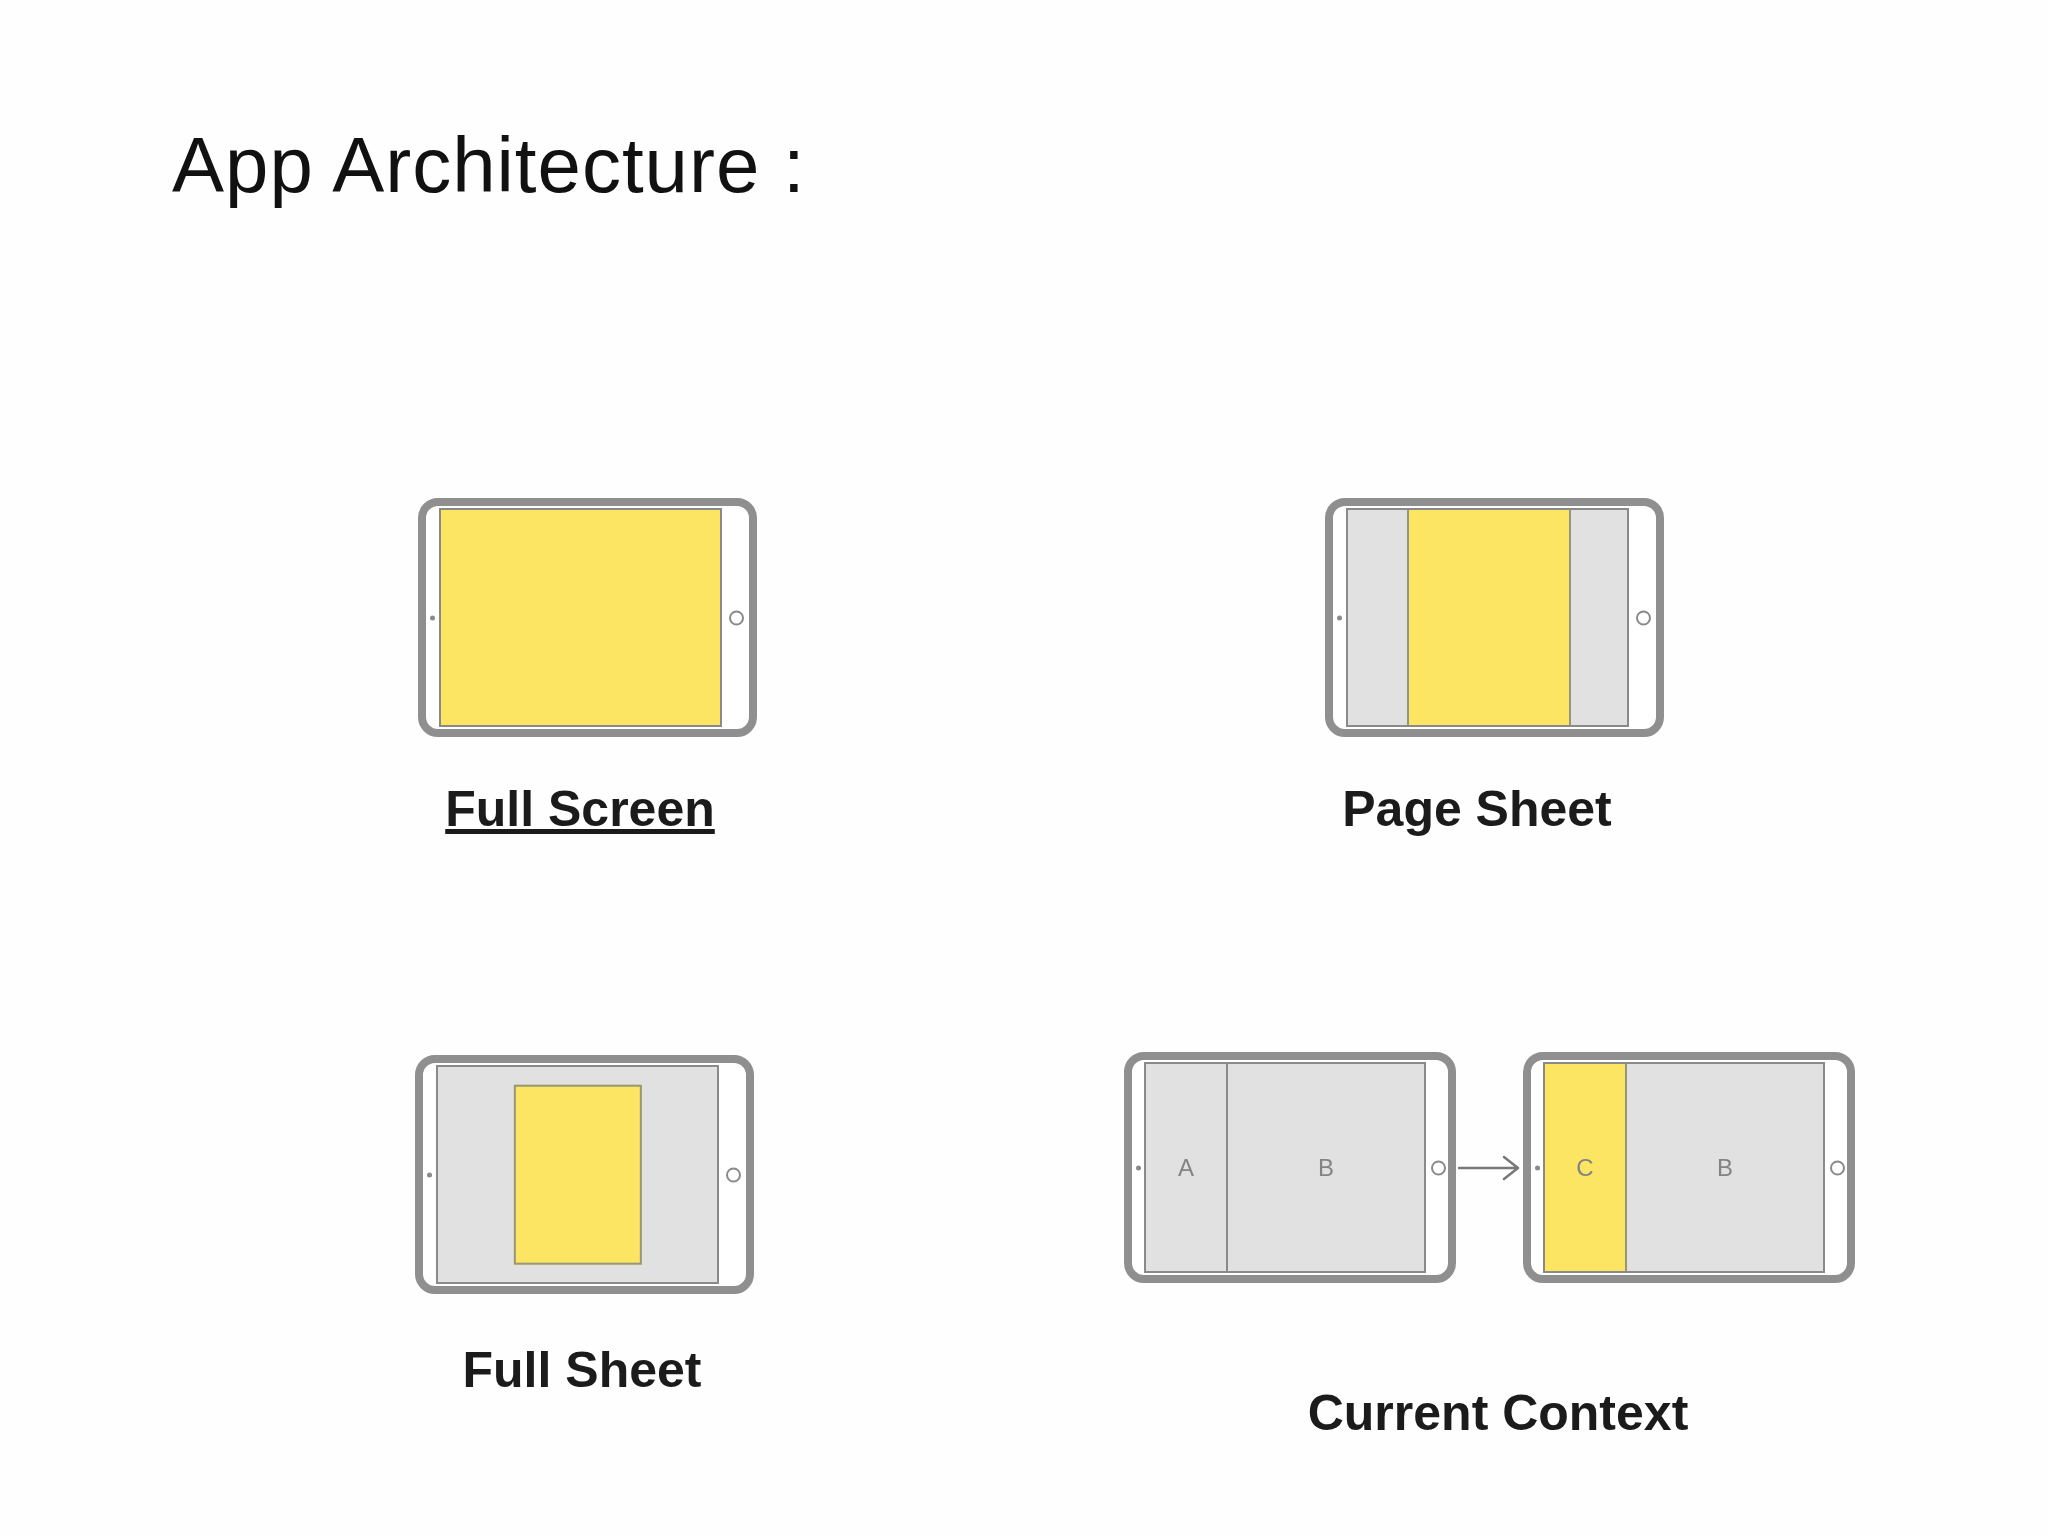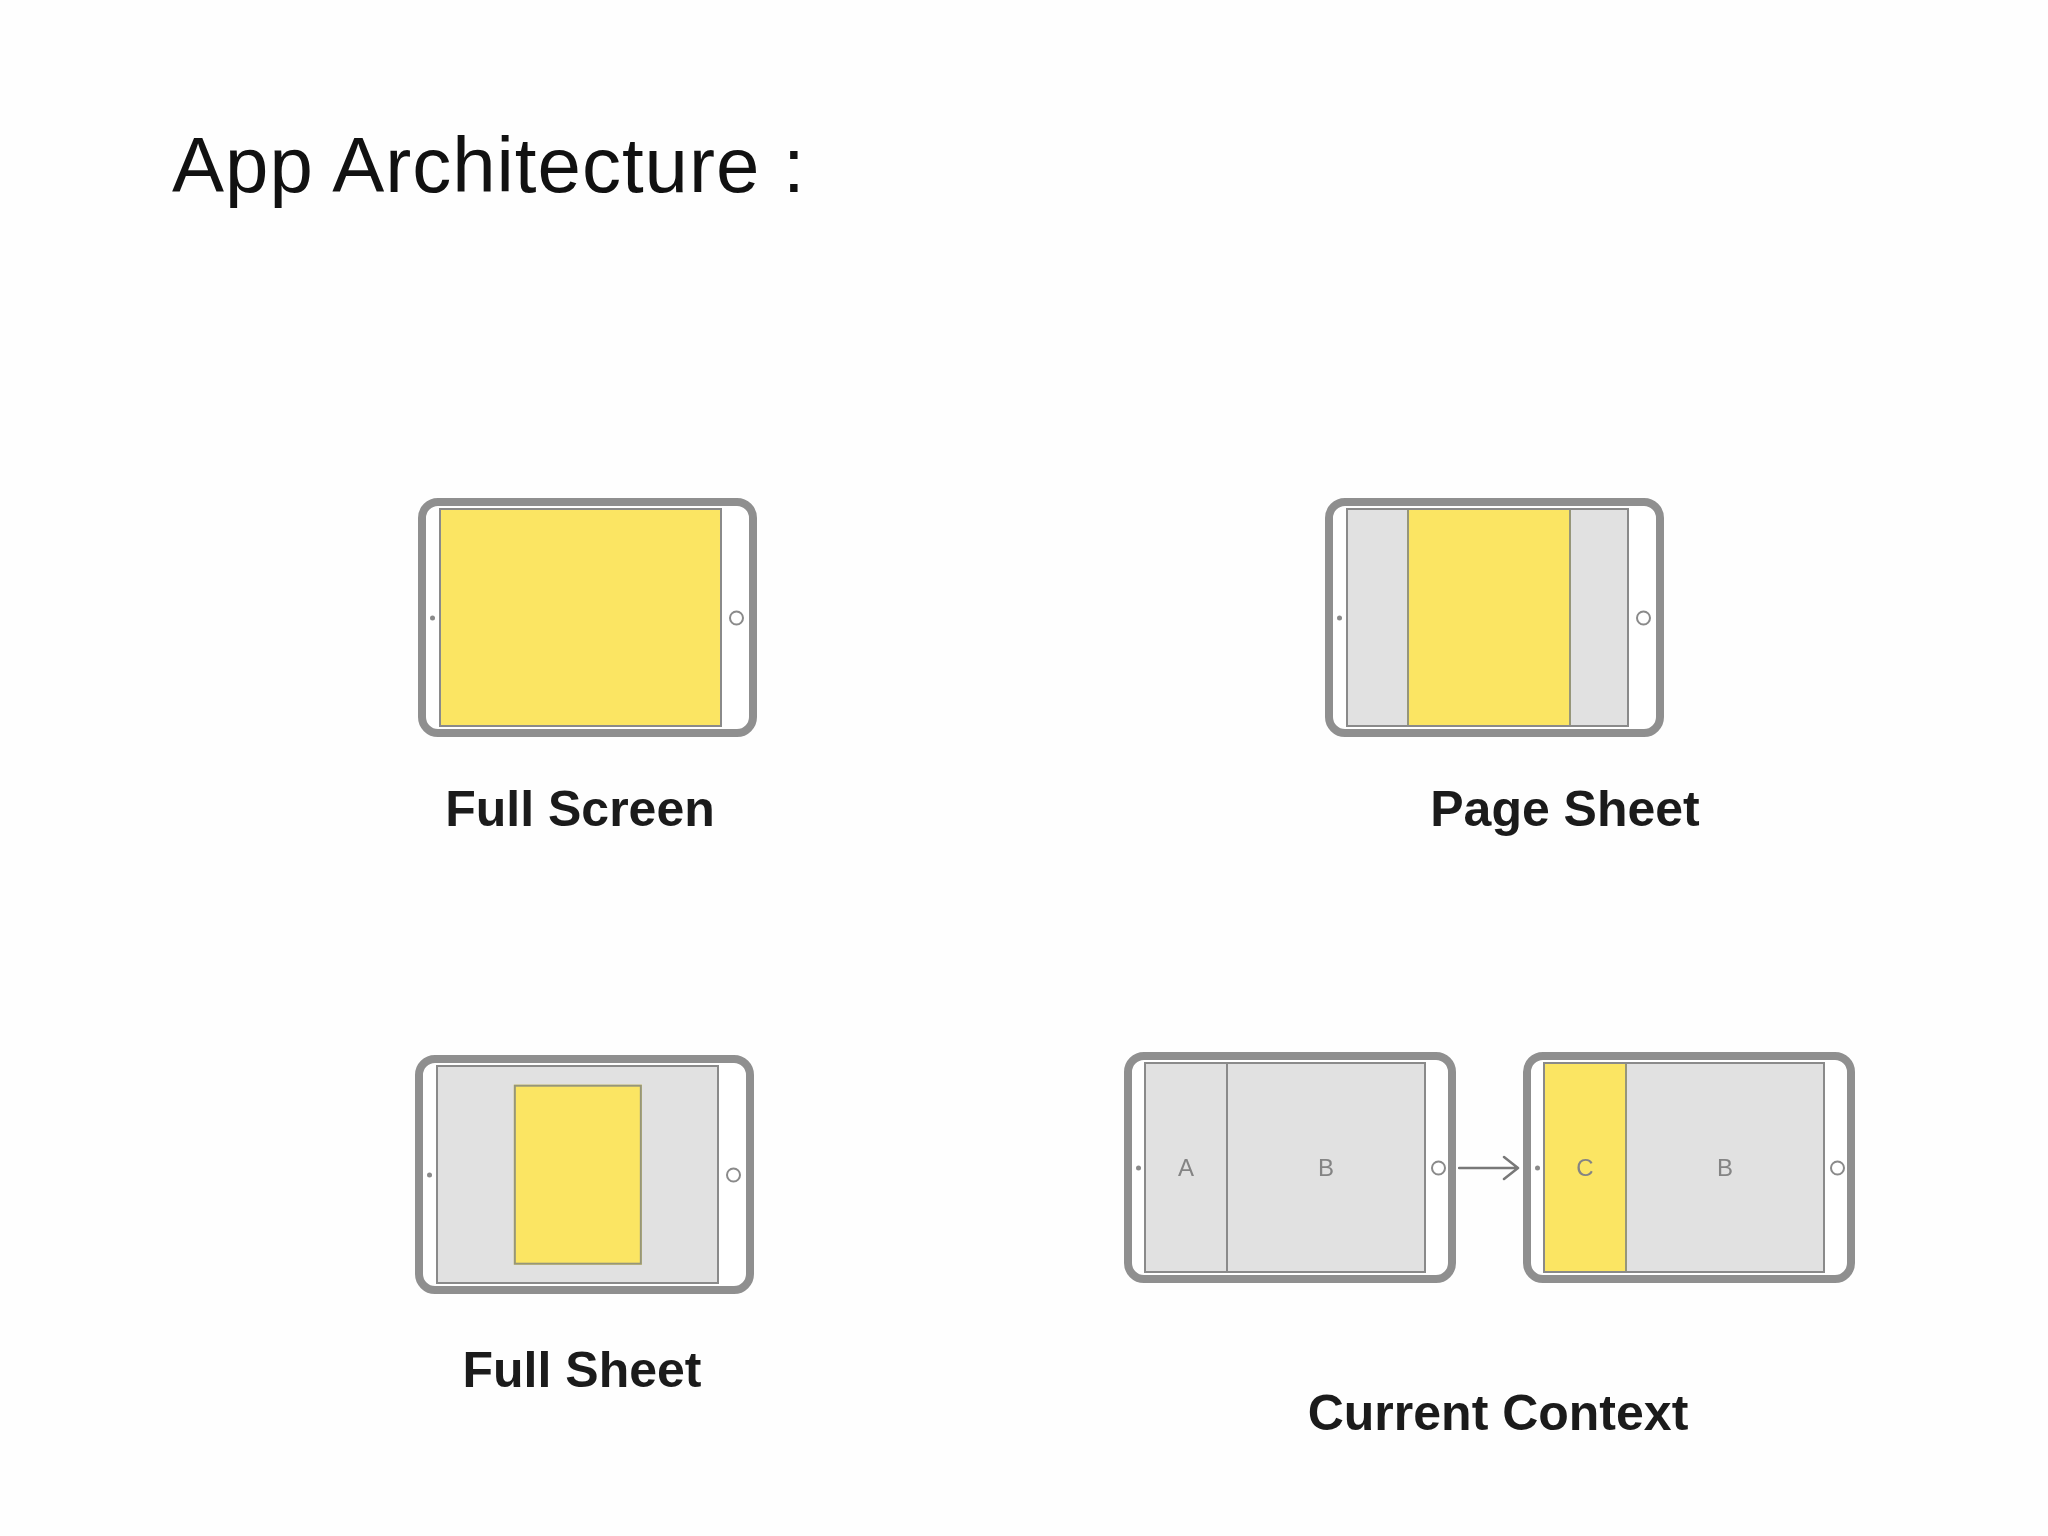--- a/index.html
+++ b/index.html
@@ -78,22 +78,22 @@
 
   
   .arrow-svg { position:absolute; left:1458px; top:1150px; }
 
   
   .caption {
     position:absolute; transform:translateX(-50%);
     font-size:50px; line-height:1.1; font-weight:600;
     color:#1b1b1b; white-space:nowrap;
   }
-  .cap-1 { left:580px;  top:782px;  }
-  .cap-2 { left:1565px; top:782px;  }
+  .cap-1 { left:580px;  top:782px;text-decoration:underline;  }
+  .cap-2 { left:1477px; top:782px;  }
   .cap-3 { left:582px;  top:1343px; }
   .cap-4 { left:1498px; top:1343px;margin-top:43px; }
 </style>
 </head>
 <body>
 
 <div class="slide">
 
   <div class="title-row">
     <span class="title-prefix">App Architecture :</span>

